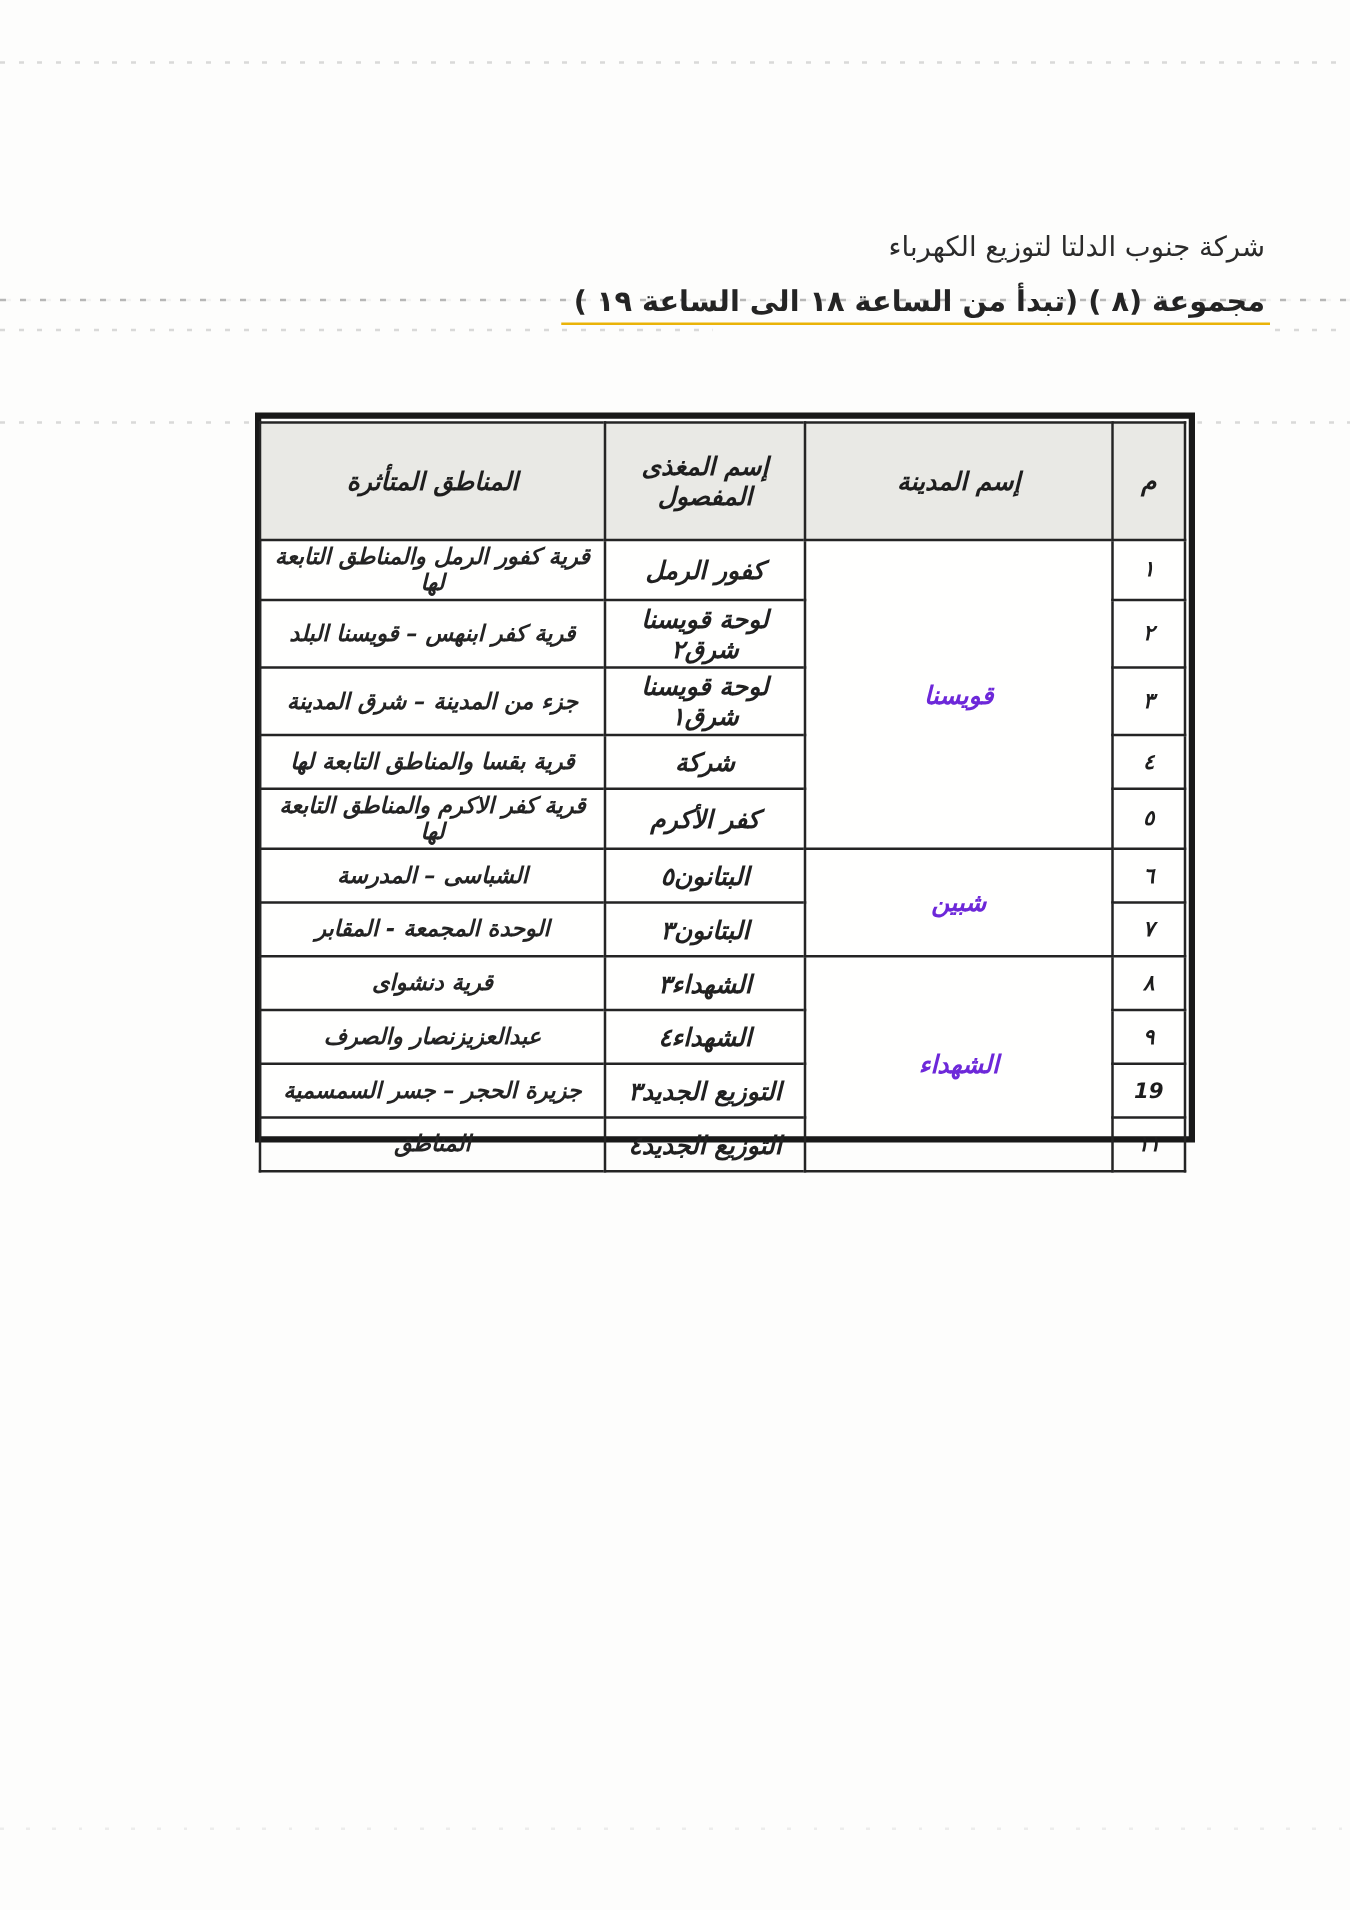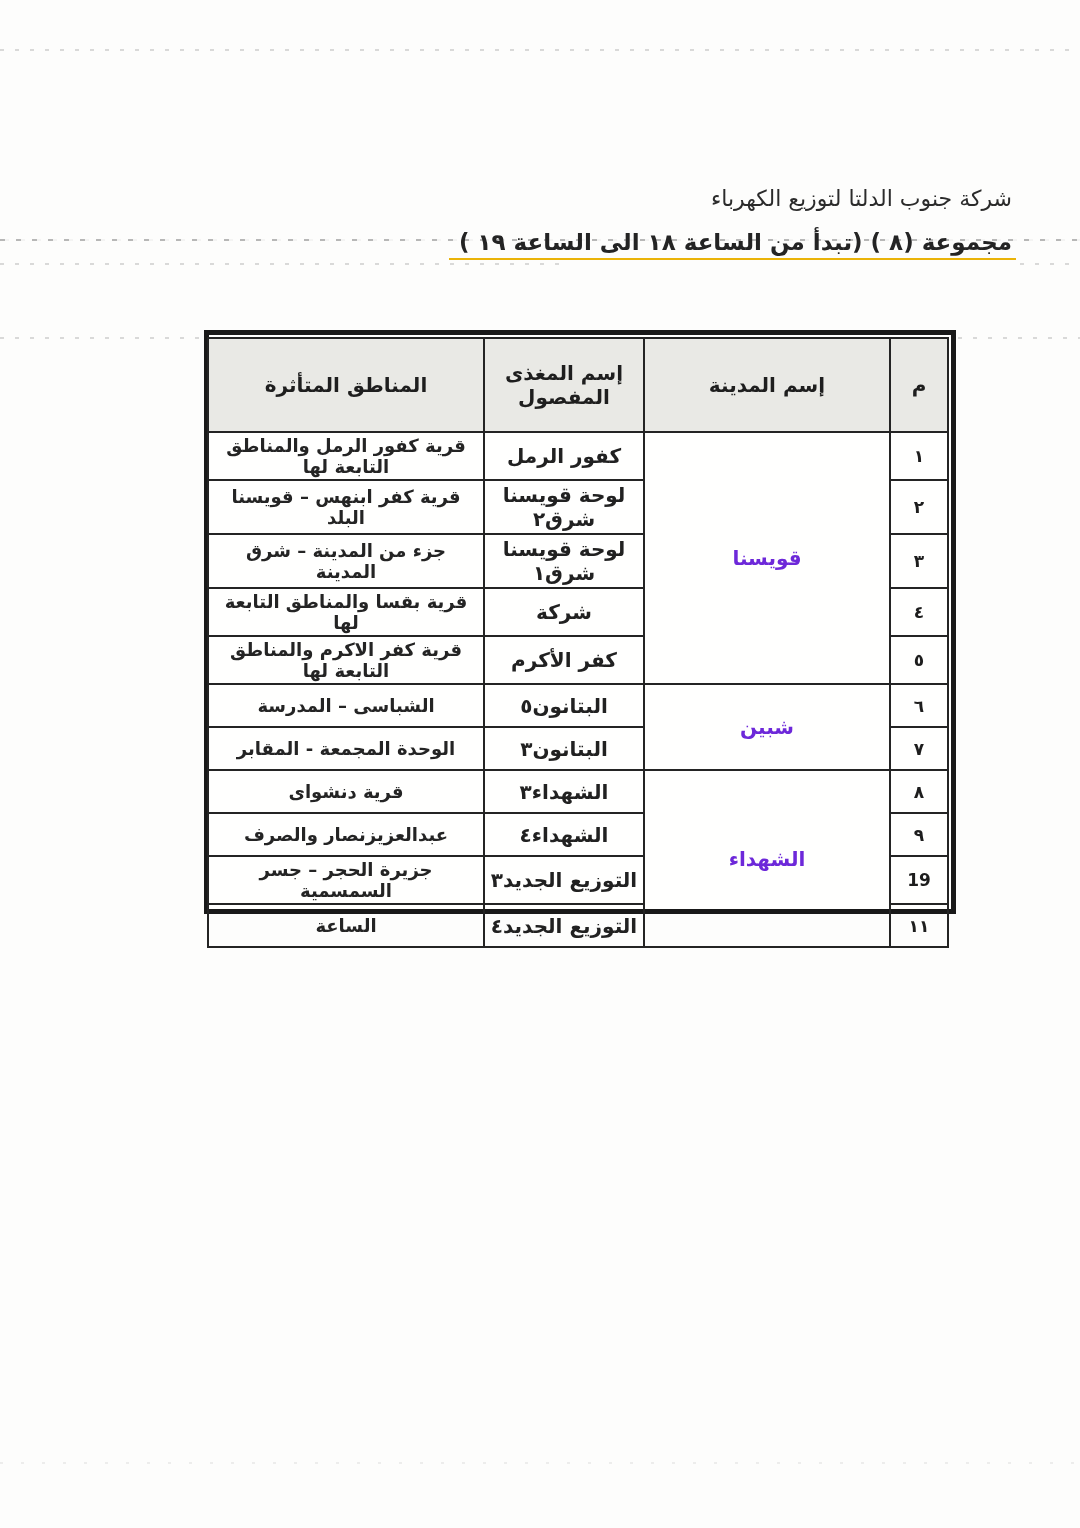--- a/index.html
+++ b/index.html
@@ -72,20 +72,21 @@
   table.schedule col.c-num    { width: 58px; }
   table.schedule col.c-city   { width: 246px; }
   table.schedule col.c-feeder { width: 160px; }
   table.schedule col.c-areas  { width: 276px; }
   table.schedule th, table.schedule td {
     border: 2px solid #242424;
     text-align: center;
     vertical-align: middle;
     padding: 2px 4px;
     overflow: hidden;
+    font-style: italic;
   }
   table.schedule thead tr { height: 94px; }
   table.schedule tbody tr { height: 43px; }
   table.schedule th {
     background: #e9e9e5;
     font-size: 20px;
     font-weight: 700;
     color: #1e1e1e;
   }
   td.num-cell {
@@ -189,17 +190,17 @@
         <td class="areas-cell">عبدالعزيزنصار والصرف</td>
       </tr>
       <tr>
         <td class="num-cell">19</td>
         <td class="feeder-cell">التوزيع الجديد٣</td>
         <td class="areas-cell">جزيرة الحجر – جسر السمسمية</td>
       </tr>
       <tr>
         <td class="num-cell">١١</td>
         <td class="feeder-cell">التوزيع الجديد٤</td>
-        <td class="areas-cell">الساعة</td>
+        <td class="areas-cell">المناطق</td>
       </tr>
     </tbody>
   </table>
 </div>
 
 </body></html>

